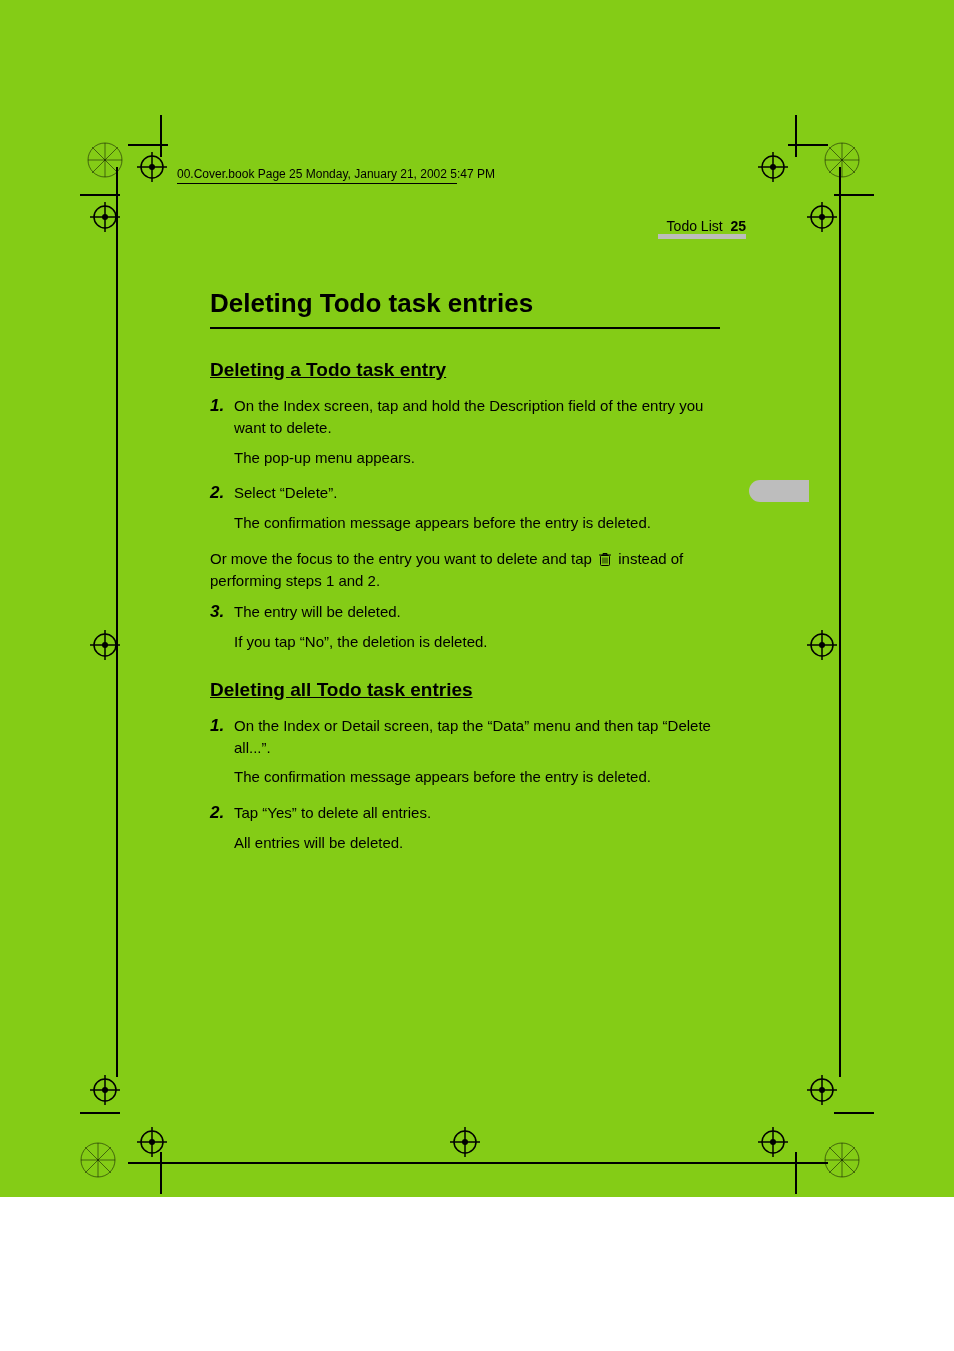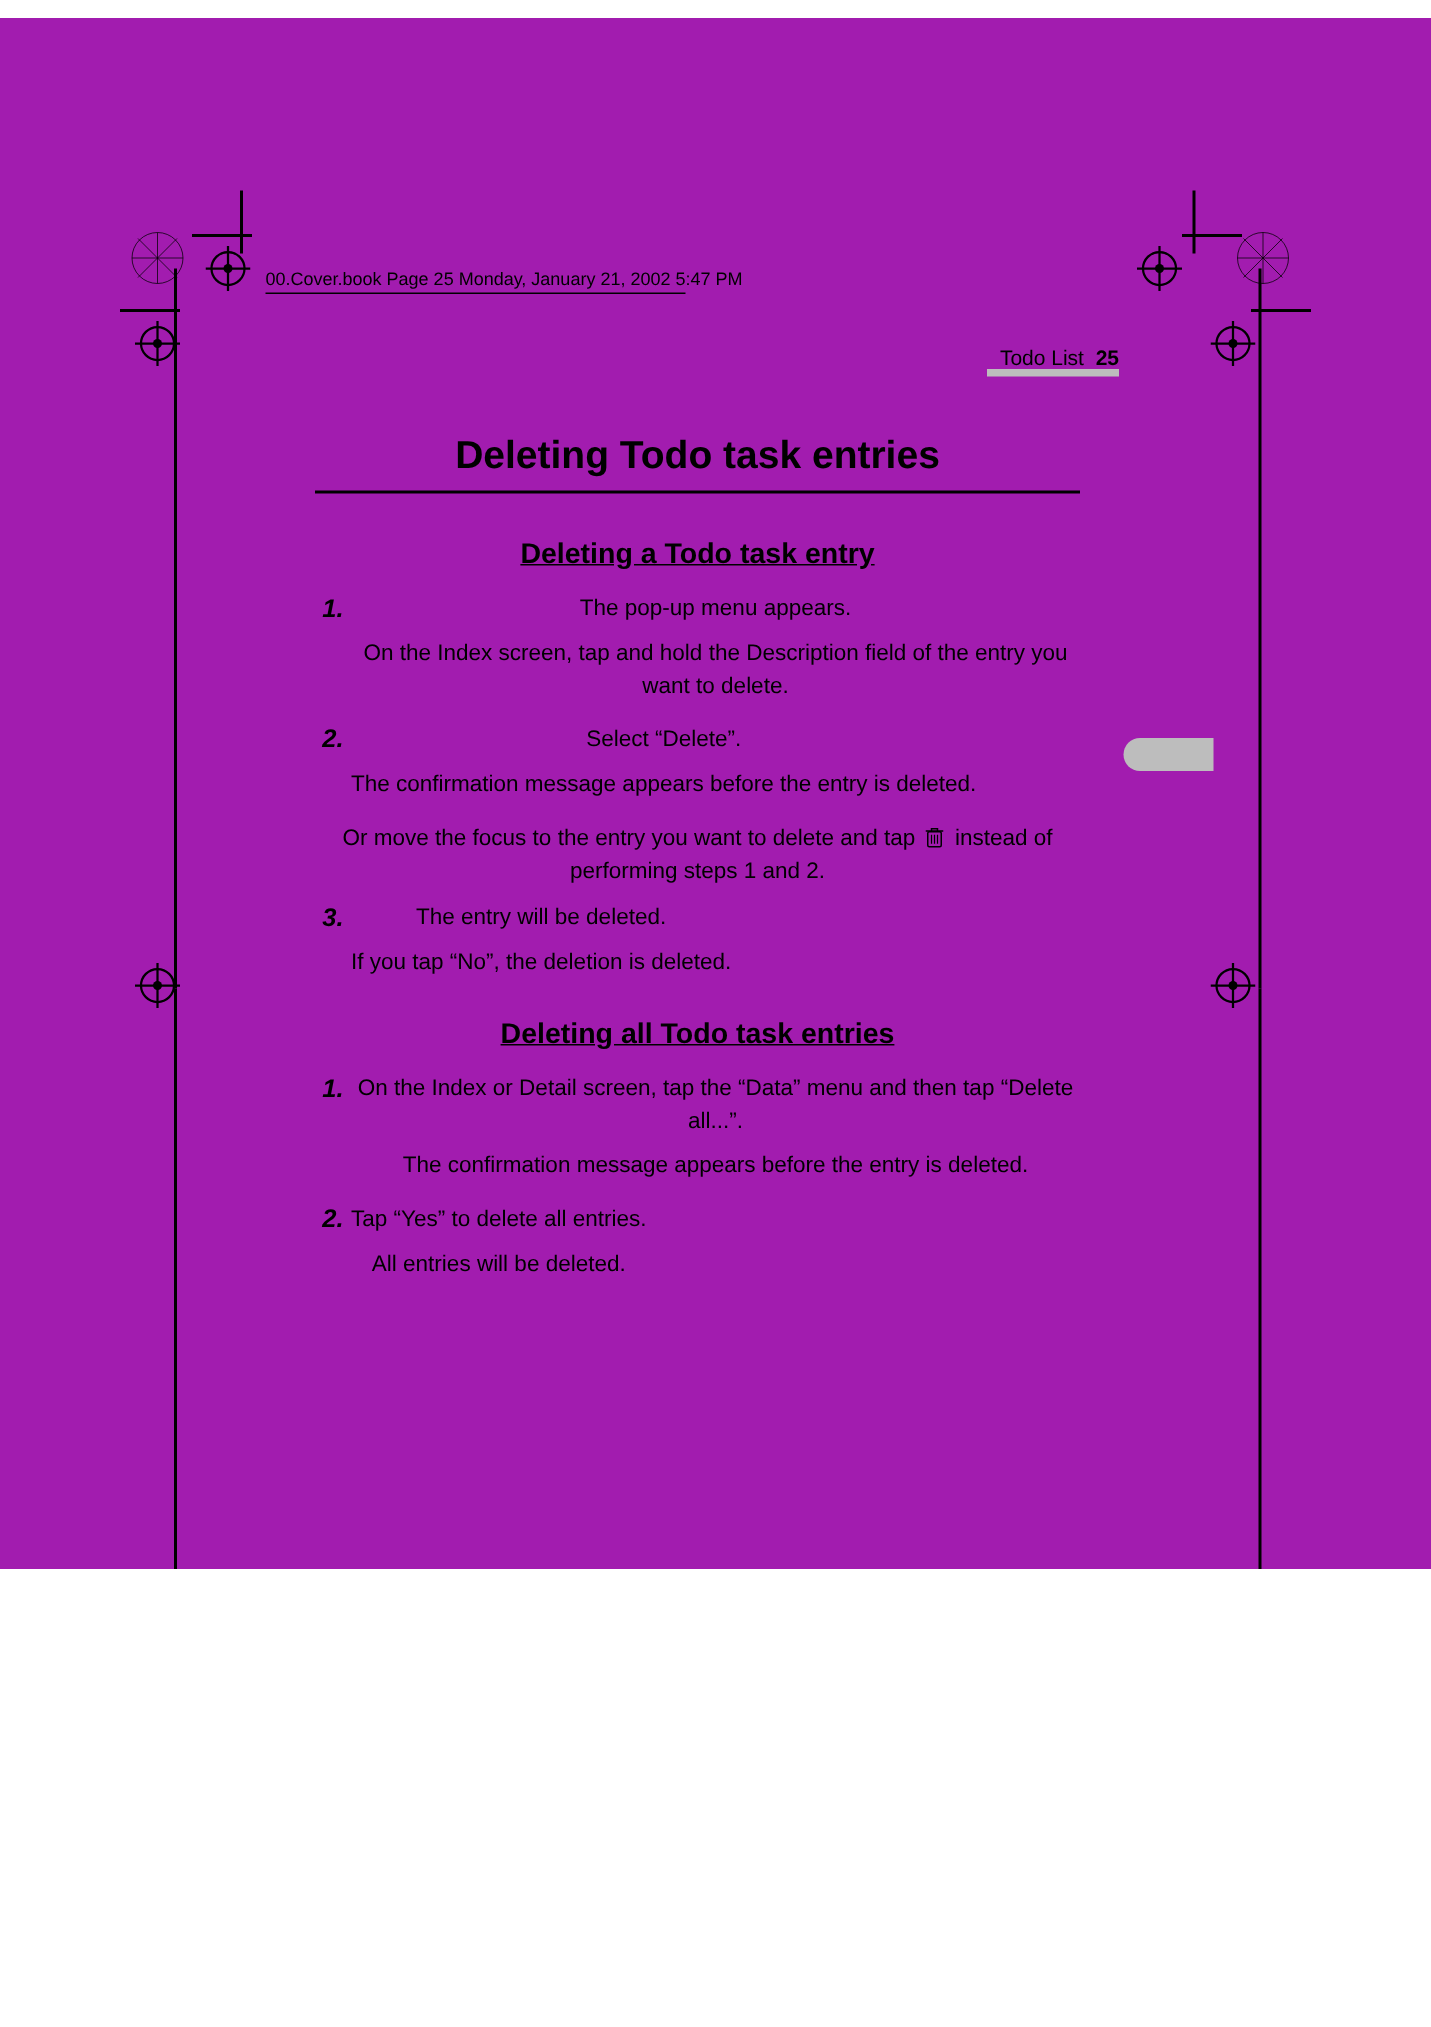--- a/index.html
+++ b/index.html
@@ -1,22 +1,22 @@
 <!DOCTYPE html>
 <html><head>
 <meta charset="utf-8">
 <style>
   html,body{margin:0;padding:0;background:#fff;font-family:Arial,Helvetica,sans-serif;color:#000;}
-  .page{position:relative;width:954px;height:1034px;margin:12px auto;background:#a21caf;overflow:hidden;}
+  .page{position:relative;width:954px;height:1197px;margin:0 auto;background:#84cc16;overflow:hidden;}
   .header-line{position:absolute;left:177px;top:167px;font-size:12px;color:#000;}
   .header-underline{position:absolute;left:177px;top:183px;width:280px;border-top:1px solid #000;}
   .running-head{position:absolute;right:208px;top:218px;font-size:14px;color:#000;}
   .running-head b{font-weight:bold;text-align:right;}
   .running-rule{position:absolute;right:208px;top:234px;width:88px;height:5px;background:#bdbdbd;}
-  .content{position:absolute;left:210px;top:276px;width:510px;text-align:center;}
+  .content{position:absolute;left:210px;top:288px;width:510px;}
   h1{font-size:26px;font-weight:bold;margin:0 0 8px 0;}
   .h1-rule{border:none;border-top:2px solid #000;margin:0 0 30px 0;width:510px;}
   h2{font-size:19px;font-weight:bold;margin:0 0 14px 0;text-decoration:underline;}
   .step{display:flex;margin-bottom:6px;}
   .step-num{font-style:italic;font-weight:bold;font-size:17px;width:24px;flex:0 0 24px;line-height:1.35;}
   .step-body{font-size:15px;line-height:1.45;}
   .step-body p{margin:0 0 8px 0;}
   .note{font-size:15px;line-height:1.45;margin:4px 0 10px 0;}
   .trash-icon{display:inline-block;width:12px;height:15px;vertical-align:middle;margin:0 3px;}
   .trash-icon svg{display:block;}
@@ -44,22 +44,22 @@
 
   <div class="content">
     <h1>Deleting Todo task entries</h1>
     <hr class="h1-rule">
 
     <h2>Deleting a Todo task entry</h2>
 
     <div class="step">
       <div class="step-num">1.</div>
       <div class="step-body">
+        <p>On the Index screen, tap and hold the Description field of the entry you want to delete.</p>
         <p>The pop-up menu appears.</p>
-        <p>On the Index screen, tap and hold the Description field of the entry you want to delete.</p>
       </div>
     </div>
 
     <div class="step">
       <div class="step-num">2.</div>
       <div class="step-body">
         <p>Select “Delete”.</p>
         <p>The confirmation message appears before the entry is deleted.</p>
       </div>
     </div>

